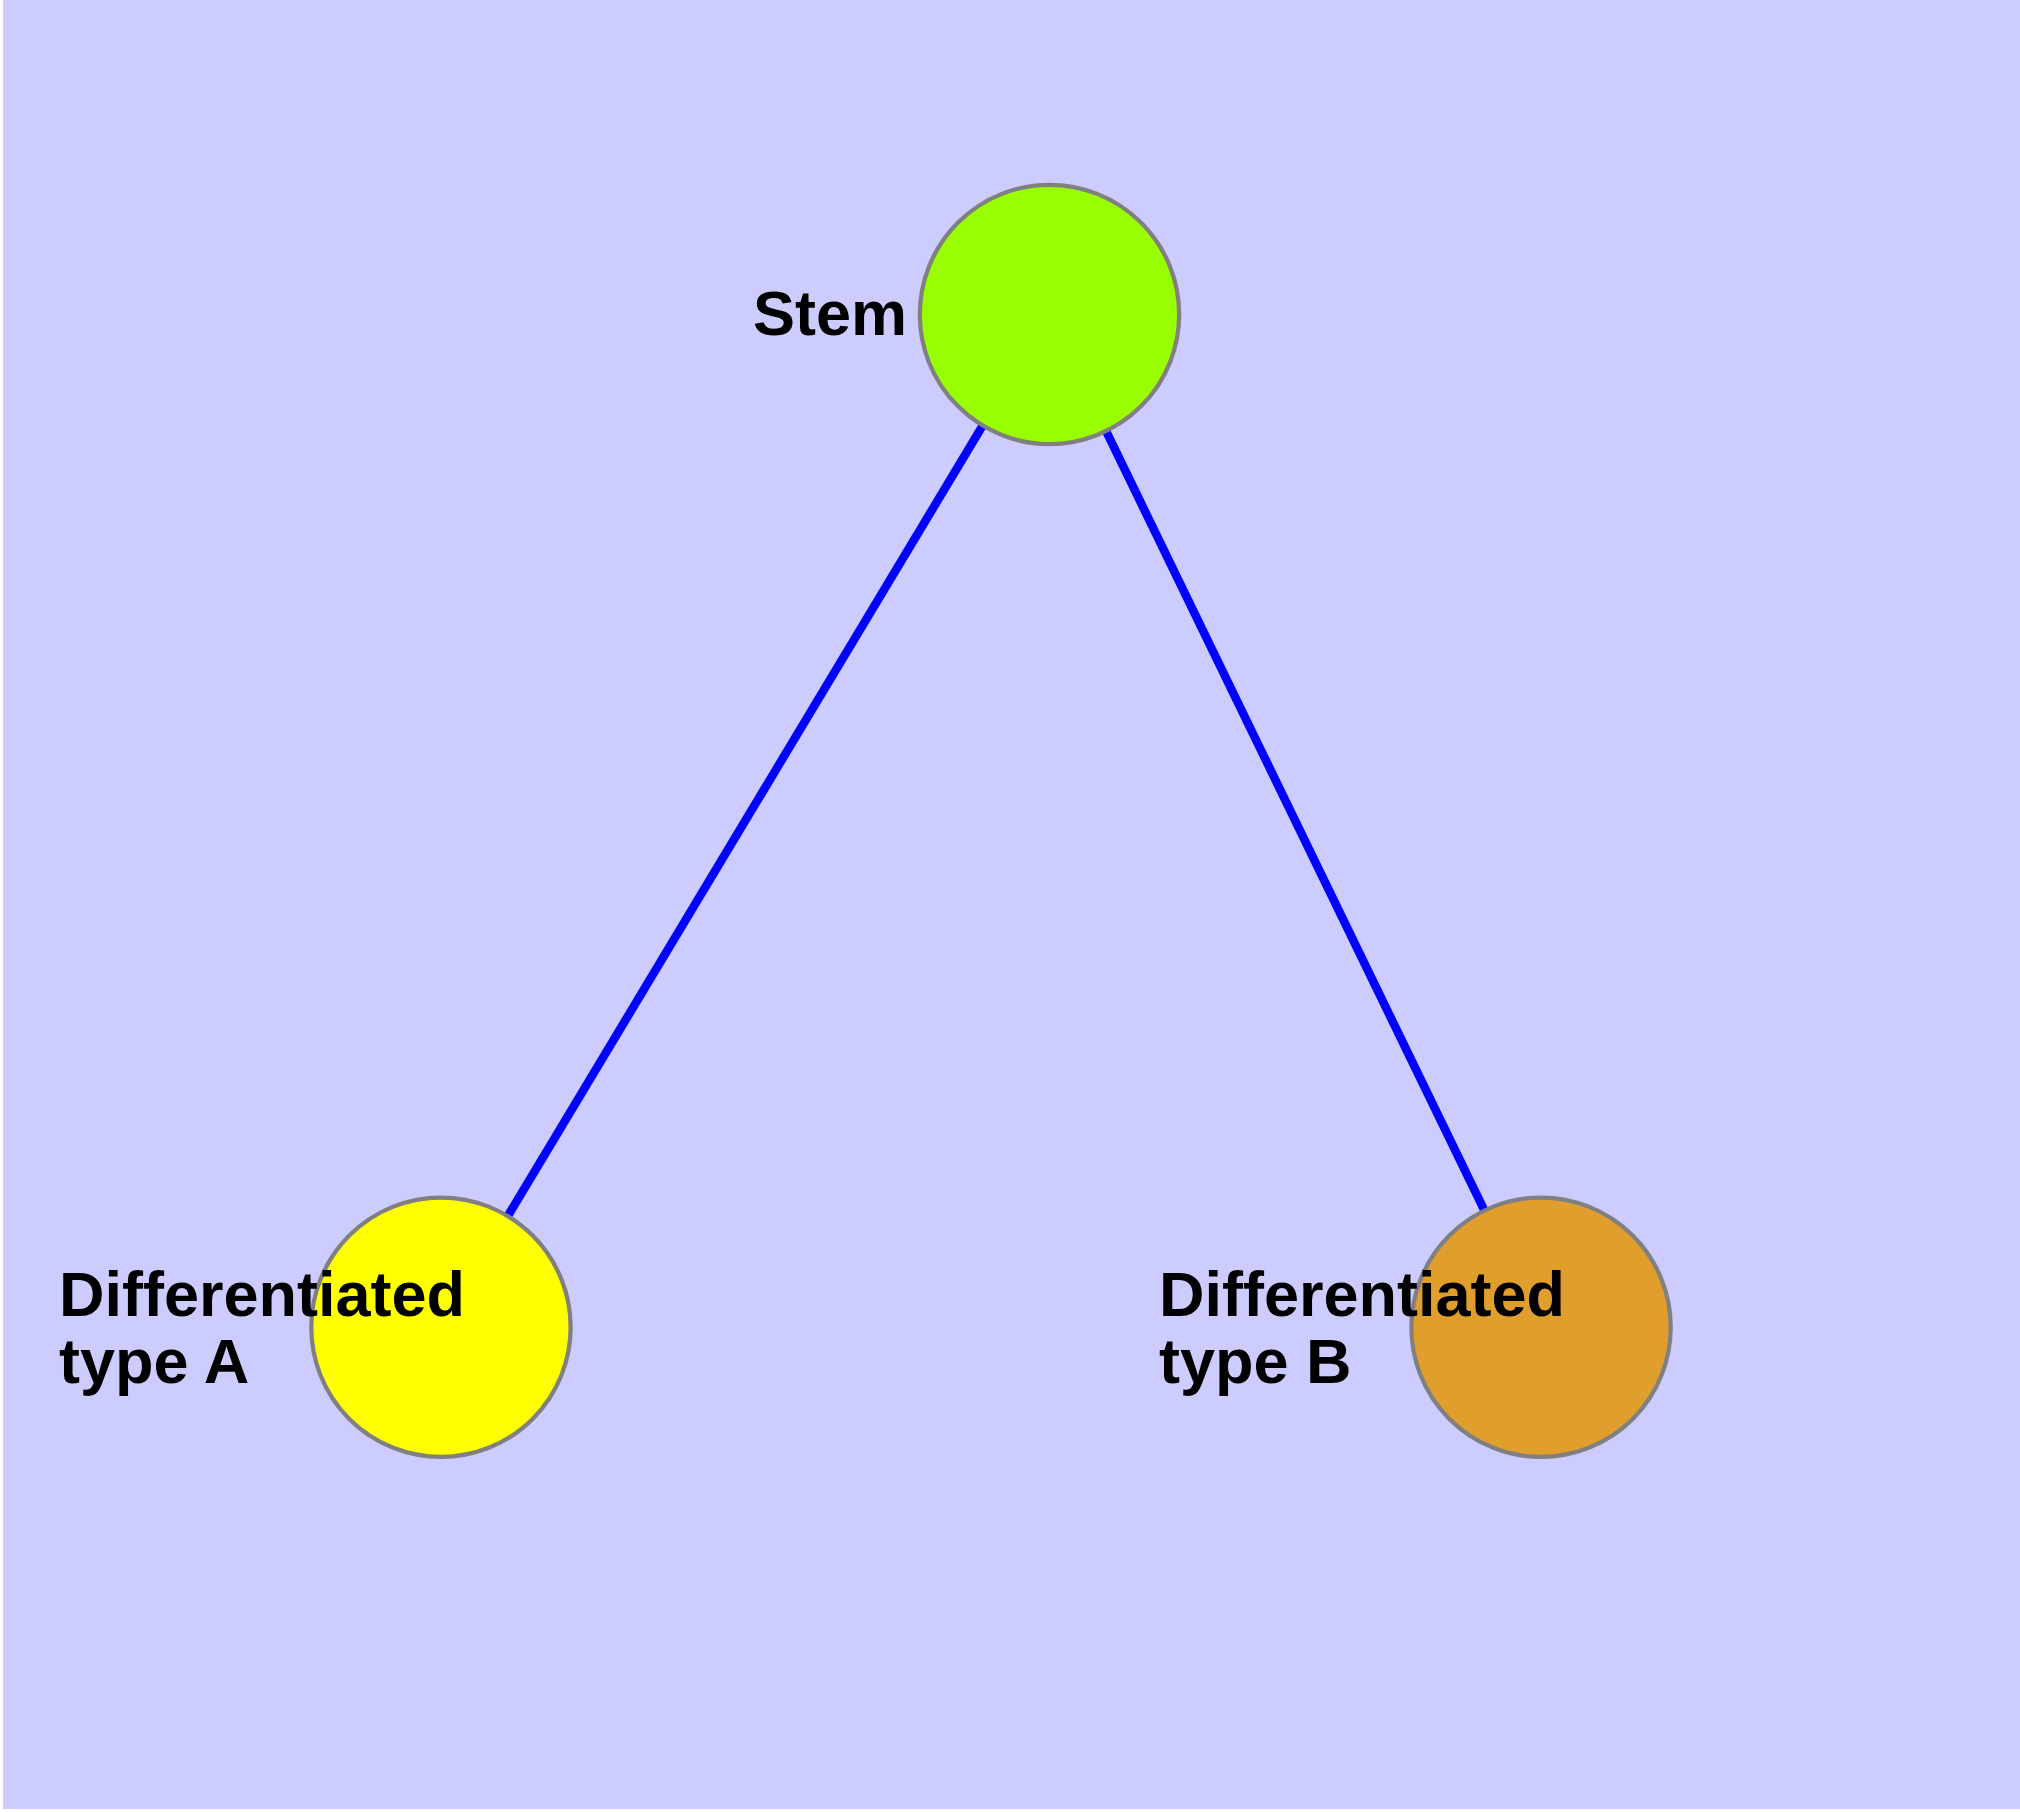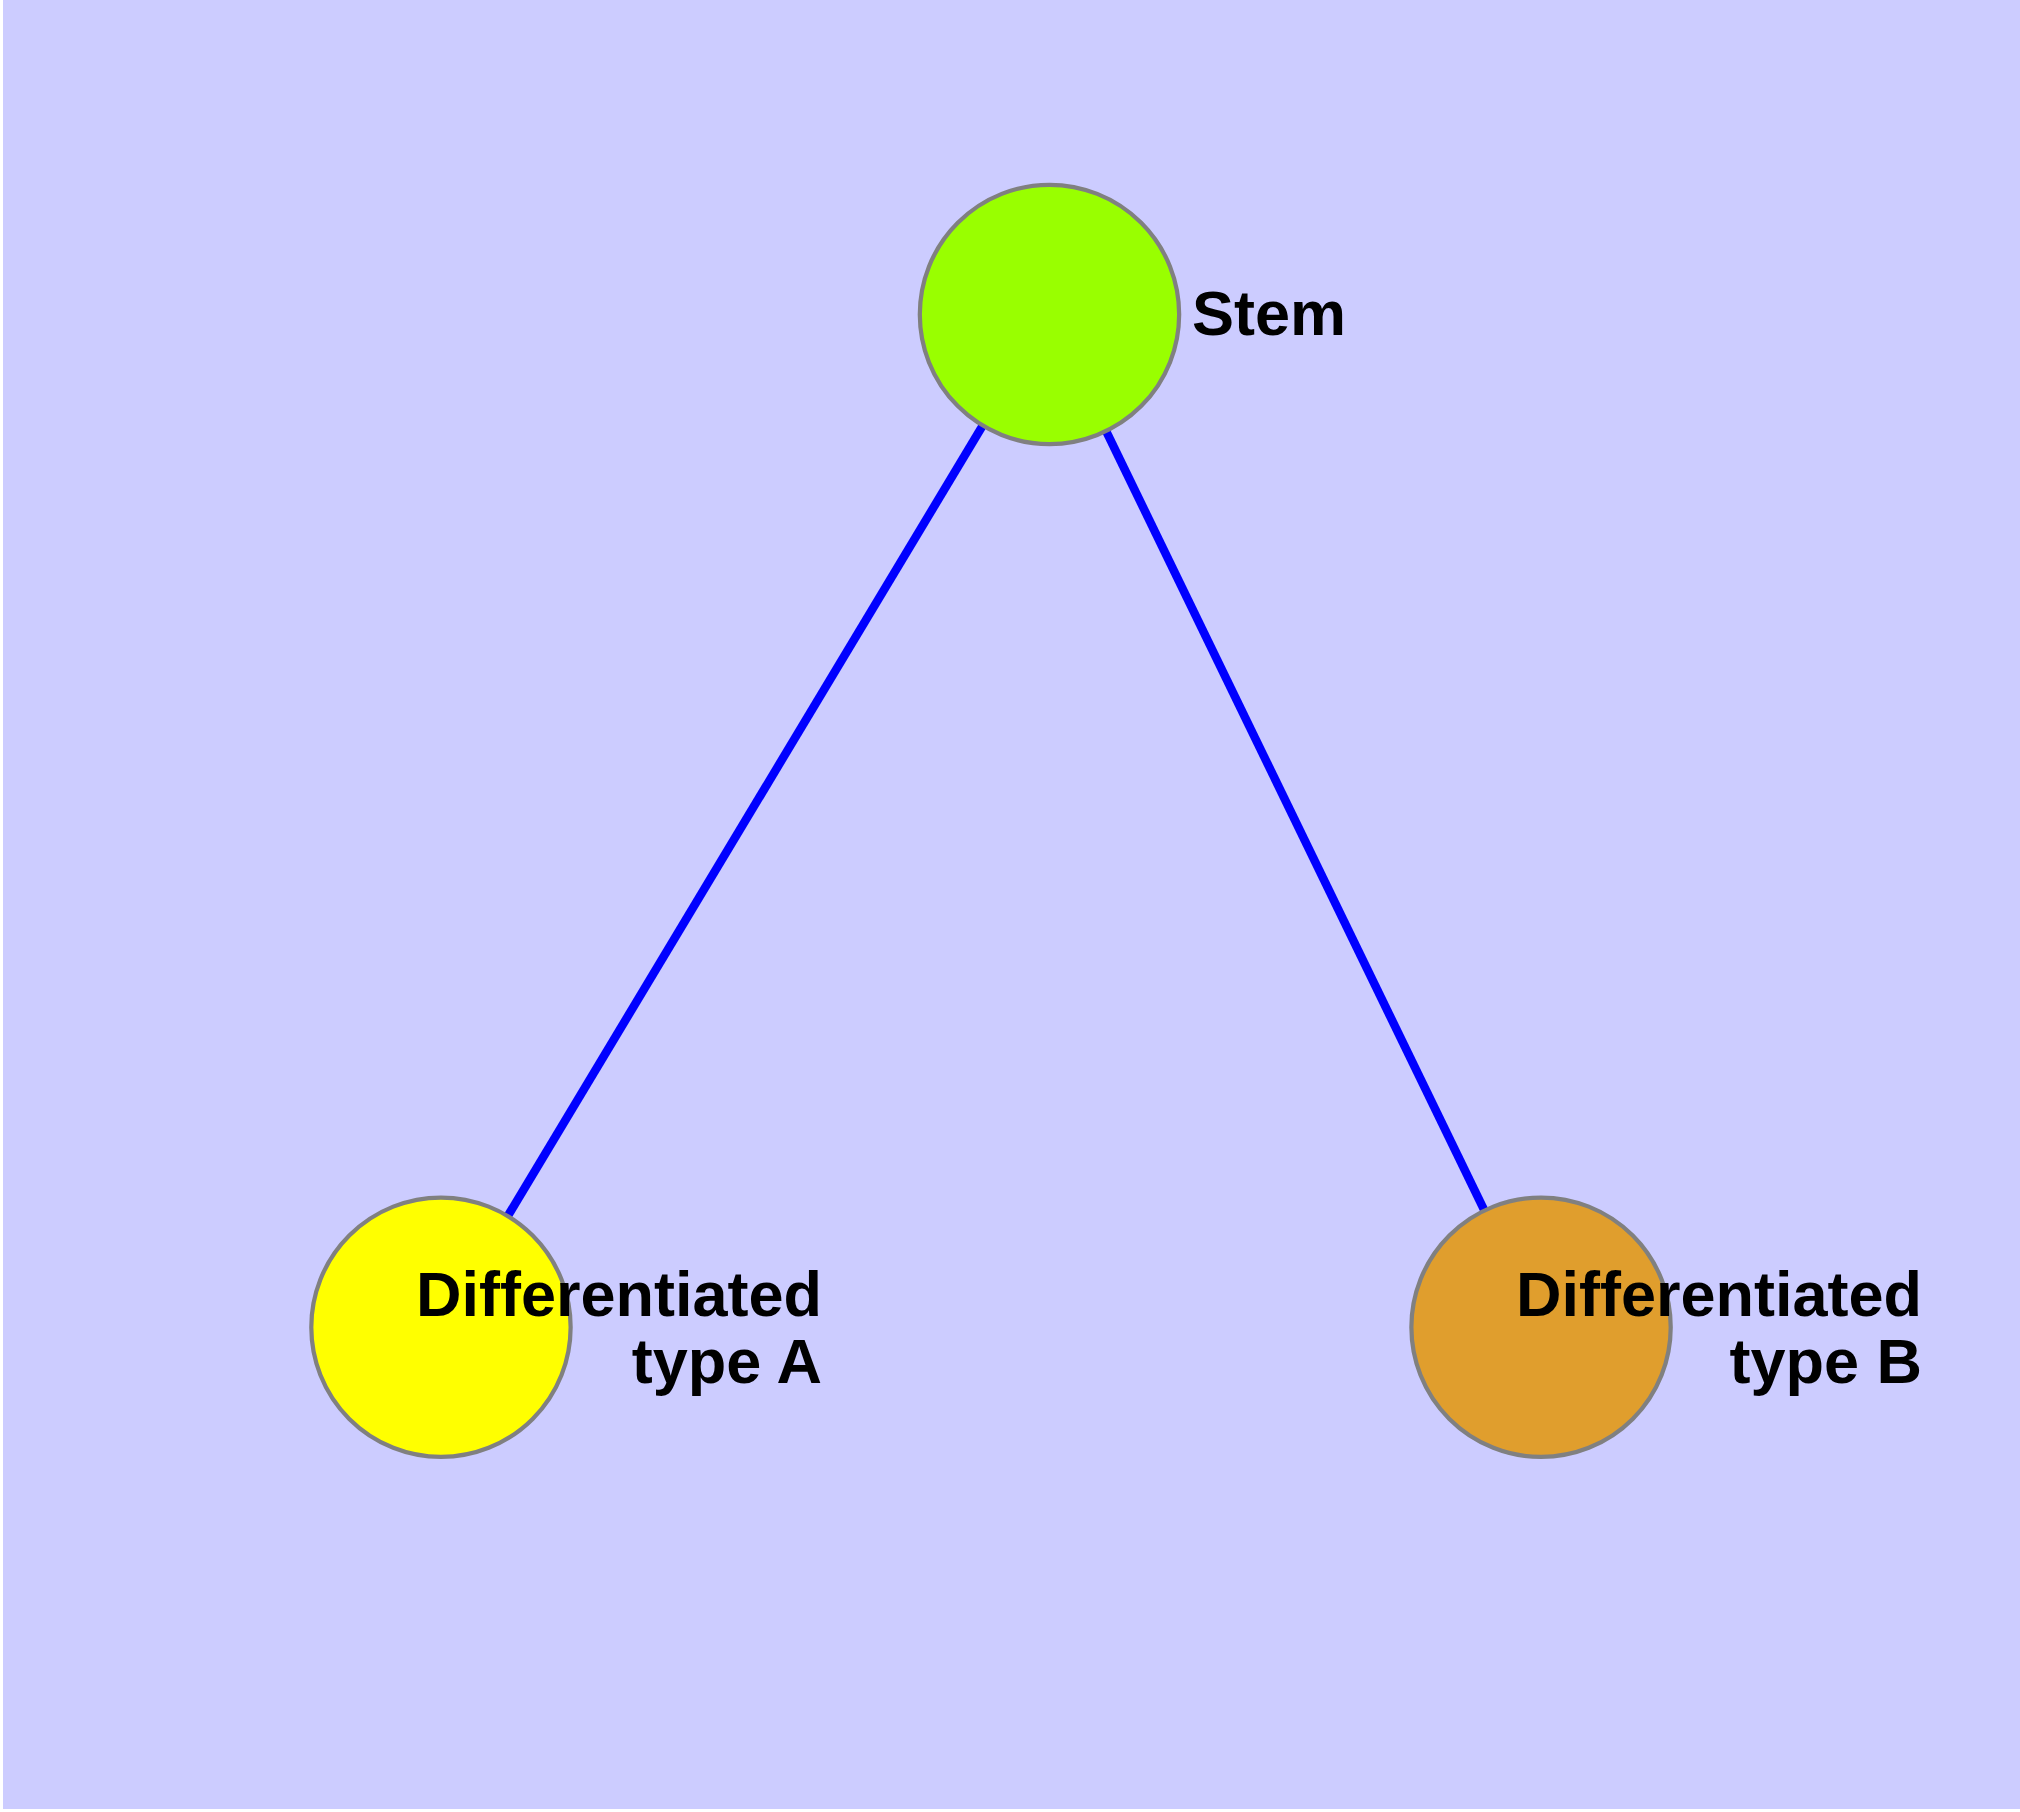--- a/index.html
+++ b/index.html
@@ -27,21 +27,21 @@
   #graph-svg {
     position: absolute;
     left: 0;
     top: 0;
     width: 2021px;
     height: 1812px;
     display: block;
   }
   .node-label {
     position: absolute;
-    text-align: right;
+    text-align: left;
     color: #000000;
     font-weight: bold;
     font-family: "Liberation Sans", "DejaVu Sans", sans-serif;
     white-space: pre;
     line-height: 1.06;
     pointer-events: none;
   }
   .label-stem {
     font-size: 63px;
     width: 593px;

